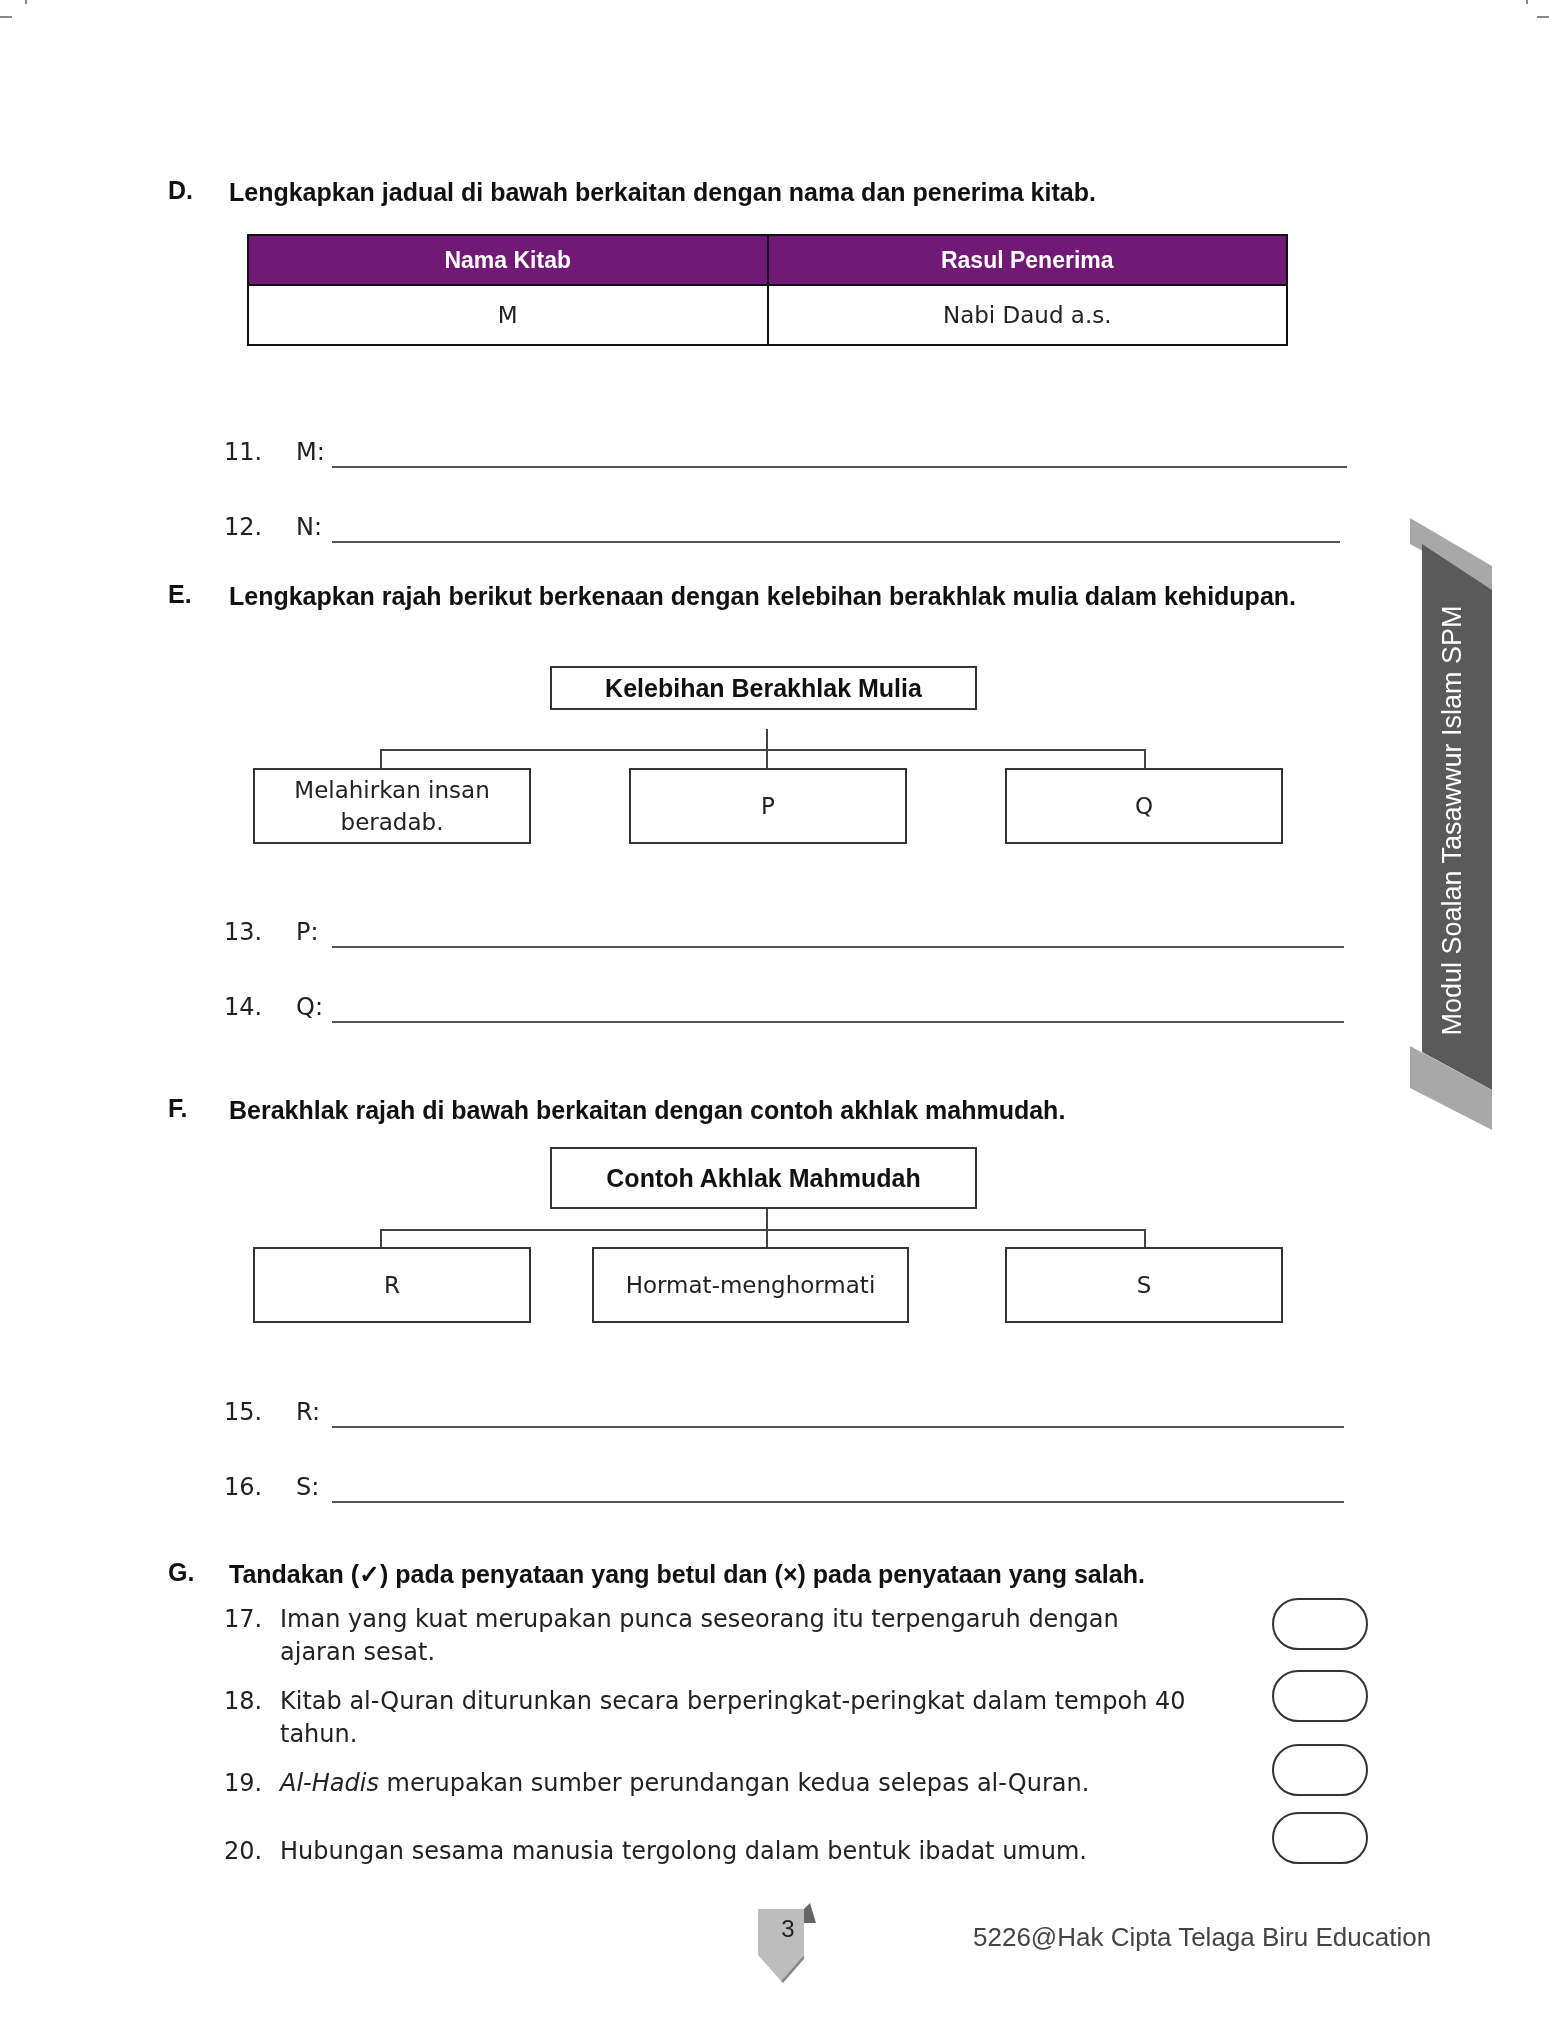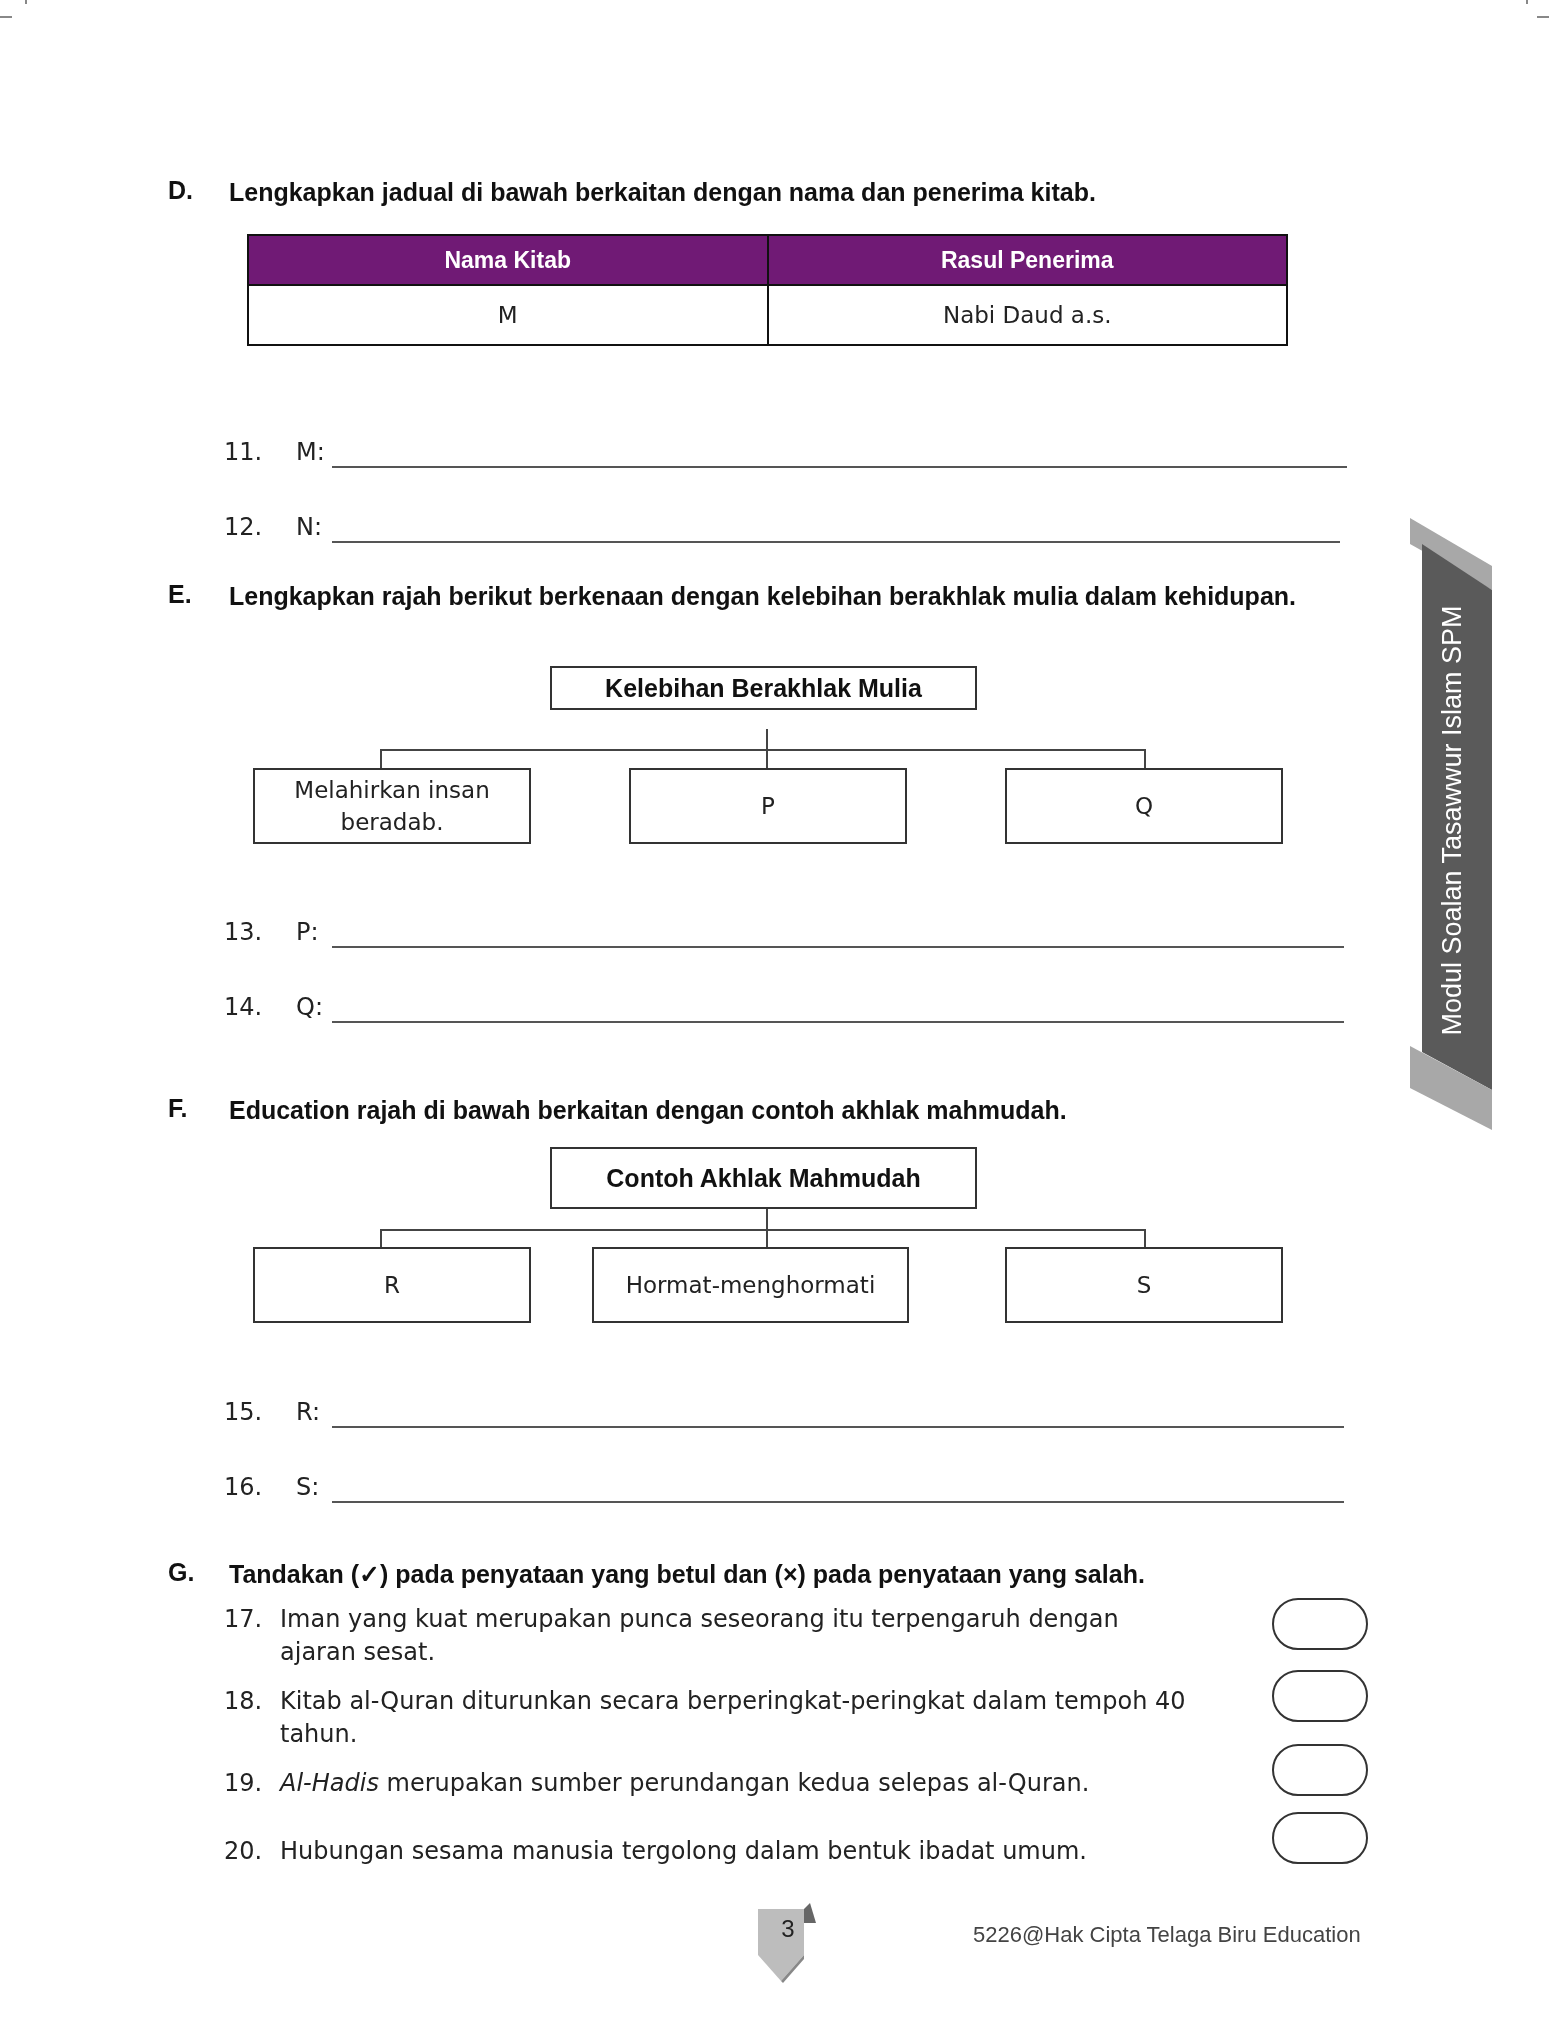--- a/index.html
+++ b/index.html
@@ -27,21 +27,21 @@
   .stmt .n { position:absolute; left:0; top:0; }
   .stmt .t { position:absolute; left:56px; top:0; width:940px; }
   .pill { position:absolute; left:1272px; width:96px; height:52px; border:2px solid #333; border-radius:26px; box-sizing:border-box; background:#fff; }
   
   .sidetab { position:absolute; left:1410px; top:518px; width:82px; height:612px; }
   .sidetab-text { position:absolute; left:1422px; top:560px; width:60px; height:520px; display:flex; align-items:center; justify-content:center; }
   .sidetab-text span { transform:rotate(-90deg); white-space:nowrap; color:#fff; font-size:27px; }
   
   .pagebadge { position:absolute; left:740px; top:1895px; width:100px; height:90px; }
   .pagenum { position:absolute; left:768px; top:1915px; width:40px; text-align:center; font-size:24px; color:#222; }
-  .copyright { position:absolute; left:973px; top:1922px; font-size:22px; color:#444; }
+  .copyright { position:absolute; left:973px; top:1922px; font-size:26px; color:#444; }
 </style>
 </head>
 <body>
 
 <div class="crop" style="left:0;top:16px;width:12px;height:2px;"></div>
 <div class="crop" style="left:25px;top:0;width:2px;height:4px;"></div>
 <div class="crop" style="left:1537px;top:16px;width:12px;height:2px;"></div>
 <div class="crop" style="left:1526px;top:0;width:2px;height:4px;"></div>
 
 <div class="sec-letter" style="top:176px;">D.</div>
@@ -89,21 +89,21 @@
   <span class="lab">P:</span>
   <div class="line" style="width:1012px;"></div>
 </div>
 <div class="ans" style="top:993px;">
   <span class="num">14.</span>
   <span class="lab">Q:</span>
   <div class="line" style="width:1012px;"></div>
 </div>
 
 <div class="sec-letter" style="top:1094px;">F.</div>
-<div class="sec-title" style="top:1094px;">Education rajah di bawah berkaitan dengan contoh akhlak mahmudah.</div>
+<div class="sec-title" style="top:1094px;">Berakhlak rajah di bawah berkaitan dengan contoh akhlak mahmudah.</div>
 
 <div class="box root" style="left:550px;top:1147px;width:427px;height:62px;">Contoh Akhlak Mahmudah</div>
 <div class="conn" style="left:766px;top:1209px;width:2px;height:21px;"></div>
 <div class="conn" style="left:380px;top:1229px;width:766px;height:2px;"></div>
 <div class="conn" style="left:380px;top:1229px;width:2px;height:19px;"></div>
 <div class="conn" style="left:766px;top:1229px;width:2px;height:19px;"></div>
 <div class="conn" style="left:1144px;top:1229px;width:2px;height:19px;"></div>
 <div class="box" style="left:253px;top:1247px;width:278px;height:76px;">R</div>
 <div class="box" style="left:592px;top:1247px;width:317px;height:76px;">Hormat-menghormati</div>
 <div class="box" style="left:1005px;top:1247px;width:278px;height:76px;">S</div>

